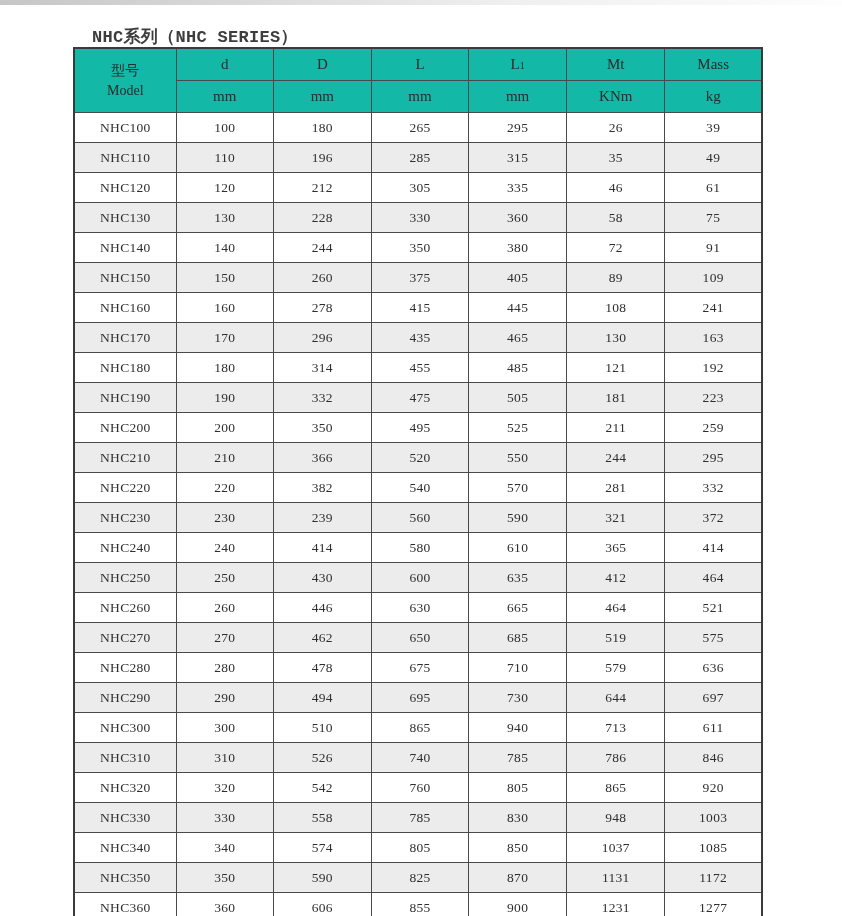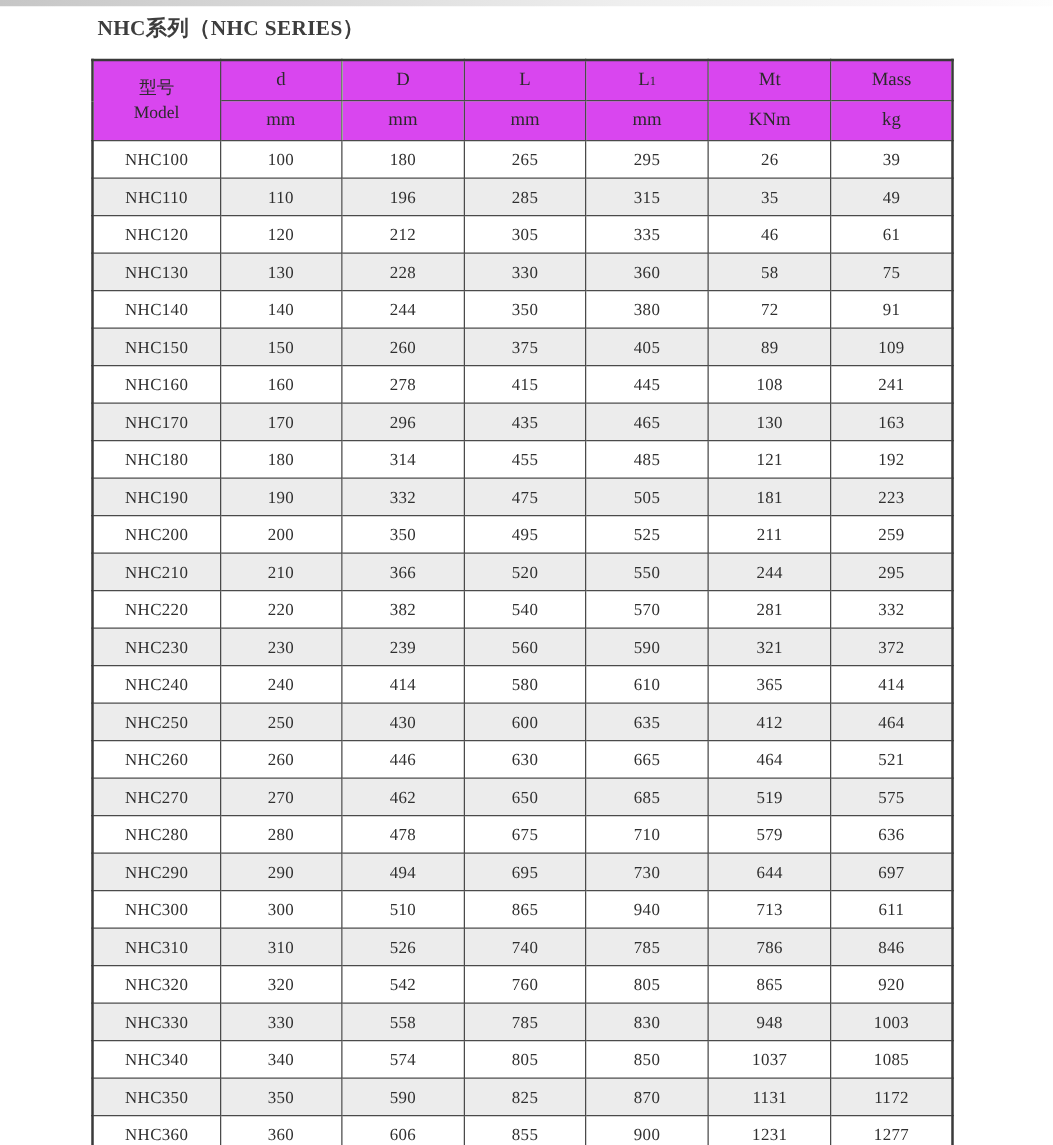--- a/index.html
+++ b/index.html
@@ -17,22 +17,22 @@
   .top-strip {
     position: absolute;
     top: 0; left: 0; right: 0;
     height: 5px;
     background: linear-gradient(to right, #c6c6c6, #efefef 60%, #fdfdfd);
   }
   .page-title {
     position: absolute;
     left: 74px;
     top: 7px;
-    margin: 4px;
-    font-family: Liberation Serif, serif;
+    margin: 18px;
+    font-family: Liberation Mono, monospace;
     font-size: 17px;
     font-weight: bold;
     color: #3d3d3d;
     letter-spacing: 0.3px;
   }
   table.spec-table {
     position: absolute;
     left: 73px;
     top: 47px;
     width: 690px;
@@ -43,21 +43,21 @@
   }
   .spec-table th, .spec-table td {
     border: 1px solid #4a4a4a;
     text-align: center;
     vertical-align: middle;
     padding: 0;
     overflow: hidden;
     white-space: nowrap;
   }
   .spec-table thead th {
-    background: #d946ef;
+    background: #14b8a6;
     font-weight: normal;
     font-size: 15px;
     height: 31px;
     color: #2b2b2b;
     text-align: center;
   }
   .spec-table thead th.model-th {
     font-size: 14px;
     line-height: 1.4;
   }

